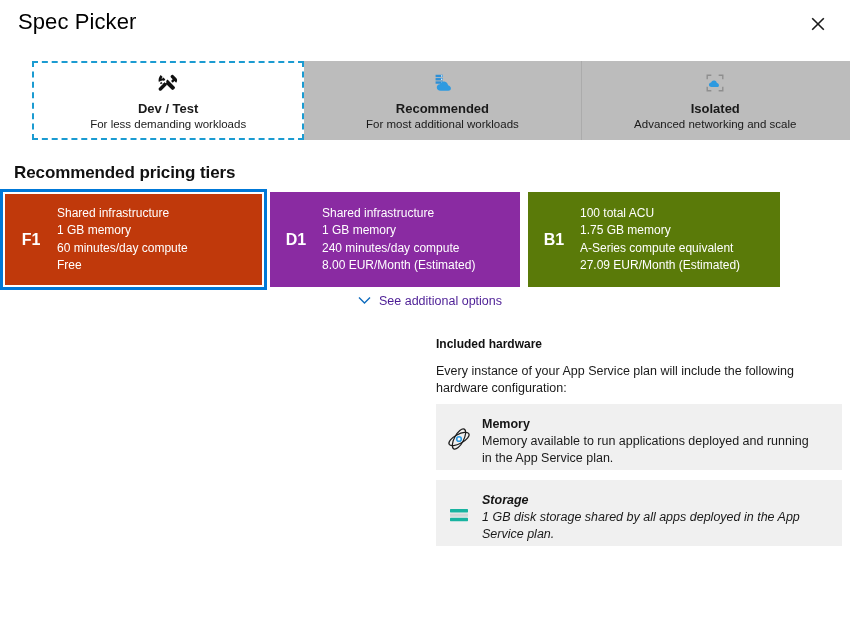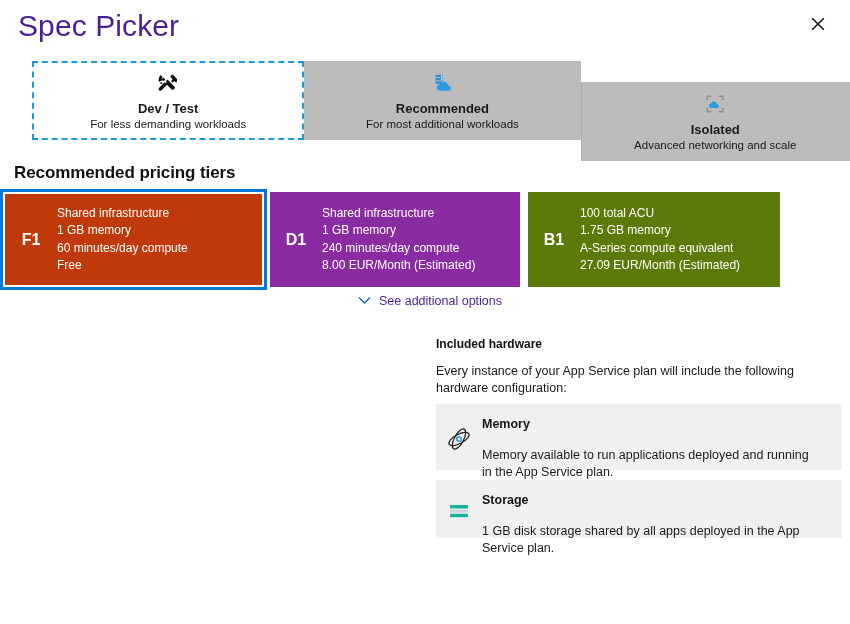--- a/index.html
+++ b/index.html
@@ -9,40 +9,40 @@
     background: #ffffff;
     font-family: "Liberation Sans", sans-serif;
     -webkit-font-smoothing: antialiased;
   }
   #page { position: relative; width: 850px; height: 624px; overflow: hidden; background:#fff; }
 
   
   .titlebar { position:absolute; left:0; top:0; width:850px; height:58px; }
   .title {
     position:absolute; left:18px; top:9px;
-    font-size:30px; color:#4c1d95; font-weight:400; letter-spacing:.1px;
+    font-size:22px; color:#000000; font-weight:400; letter-spacing:.1px;
     white-space:nowrap;
   }
   .close-btn {
     position:absolute; right:20px; top:12px; width:24px; height:24px;
     display:flex; align-items:center; justify-content:center;
     cursor:pointer; color:#1a1a1a;
   }
   .close-btn svg { display:block; }
 
   
   .tabs { position:absolute; left:0; top:61px; width:850px; height:91px; display:flex;padding-left:32px; }
   .tab {
     position:relative; height:79px;
     display:flex; flex-direction:column; align-items:center; justify-content:flex-start;
     cursor:pointer; background:#bcbcbc; overflow:hidden;
   }
   .tab.t0 { width:283px; background:#ffffff; }
   .tab.t1 { width:287px; }
-  .tab.t2 { width:280px;margin-top:21px; }
+  .tab.t2 { width:280px; }
   .tab.t0 .selected-dash {
     position:absolute; left:0; top:0; right:0; bottom:0;
     border:2px dashed #1b9bd1; pointer-events:none;
   }
   .tab.t2::before {
     content:""; position:absolute; left:0; top:0; bottom:0; width:1px;
     background:#ababab;
   }
   .tab-icon { margin-top:11px; height:22px; display:flex; align-items:center; justify-content:center; }
   .tab-name { font-size:13px; font-weight:bold; color:#1a1a1a; margin-top:8px; line-height:14px; }
@@ -87,25 +87,25 @@
   }
   .hw-sub {
     position:absolute; left:436px; top:363px; width:400px;
     font-size:12.5px; line-height:17px; color:#1a1a1a;
   }
   .hw-card {
     position:absolute; left:436px; width:406px;
     background:#f0f0f0; display:flex; padding:12px 12px 12px 0;
   }
   .hw-card.r0 { top:404px; height:66px; }
-  .hw-card.r1 { top:480px; height:58px; }
+  .hw-card.r1 { top:480px; height:66px;font-style:italic; }
   .hw-ico { width:46px; flex:none; display:flex; align-items:center; justify-content:center; padding-top:4px; }
   .hw-body { padding-right:12px; }
   .hw-title { font-size:12.5px; font-weight:bold; color:#161616; line-height:16px; }
-  .hw-text { font-size:12.5px; color:#1a1a1a; line-height:17px; margin-top:15px; }
+  .hw-text { font-size:12.5px; color:#1a1a1a; line-height:17px; margin-top:1px; }
 </style>
 </head>
 <body>
 
 <div id="page">
 
   <div class="titlebar">
     <div class="title">Spec Picker</div>
     <div class="close-btn">
       <svg width="16" height="16" viewBox="0 0 16 16" aria-hidden="true">

